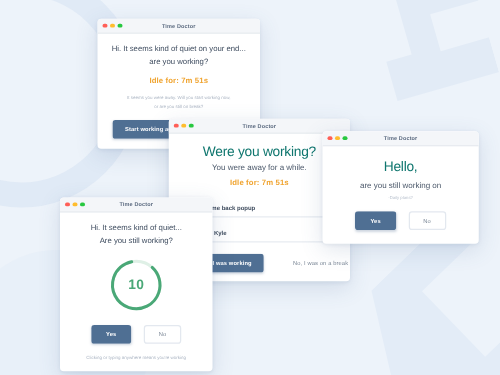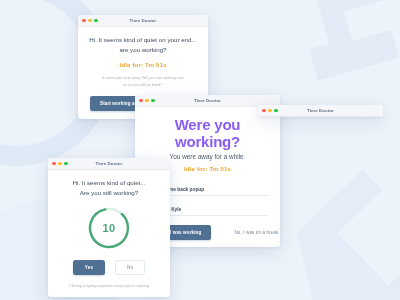--- a/index.html
+++ b/index.html
@@ -50,21 +50,21 @@
   .dot { width:3.6px; height:3.6px; border-radius:50%; }
   .dot.r{background:#ff5f57;} .dot.y{background:#ffbd2e;} .dot.g{background:#28c840;}
   .wtitle {
     position:absolute; left:0; right:0; text-align:center;
     font-size:4.4px; color:#5c6b80; letter-spacing:.12px; font-weight:700;
   }
   .body { padding:8px 10px 8px; text-align:center; }
 
   
   .h-lead   { font-size:6.2px; color:#3d4b5e; line-height:1.65; }
-  .h-big    { font-size:15px; color:#8b5cf6; font-weight:700; letter-spacing:-.2px; }
+  .h-big    { font-size:11px; color:#0f766e; font-weight:400; letter-spacing:-.2px; }
   .h-mid    { font-size:6.4px; color:#4a5769; }
   .idle     { font-size:6.2px; color:#f0a430; font-weight:700; letter-spacing:.1px; }
   .tiny     { font-size:3.6px; color:#aab4c2; line-height:1.7; }
   .micro    { font-size:3.4px; color:#b6bfcc; }
 
   
   .btn-row { display:flex; align-items:center; justify-content:center; gap:10px; }
   .btn {
     font-size:4.6px; border-radius:2.5px; padding:4px 9px;
     border:1px solid transparent; white-space:nowrap; cursor:pointer;
@@ -163,20 +163,29 @@
 
   <div class="win" id="win-hello">
     <div class="titlebar">
       <div class="lights">
         <span class="dot r"></span>
         <span class="dot y"></span>
         <span class="dot g"></span>
       </div>
       <div class="wtitle">Time Doctor</div>
     </div>
+    <div class="body" style="padding:11px 10px 11px;">
+      <div class="h-big">Hello,</div>
+      <div class="h-mid" style="margin-top:5px;">are you still working on</div>
+      <div class="micro" style="margin:4px 0 9px;">-Daily plans?</div>
+      <div class="btn-row">
+        <button class="btn btn-primary" style="padding:4px 11px;">Yes</button>
+        <button class="btn btn-ghost" style="padding:4px 11px;">No</button>
+      </div>
+    </div>
   </div>
 
   <div class="win" id="win-quiet">
     <div class="titlebar">
       <div class="lights">
         <span class="dot r"></span>
         <span class="dot y"></span>
         <span class="dot g"></span>
       </div>
       <div class="wtitle">Time Doctor</div>

